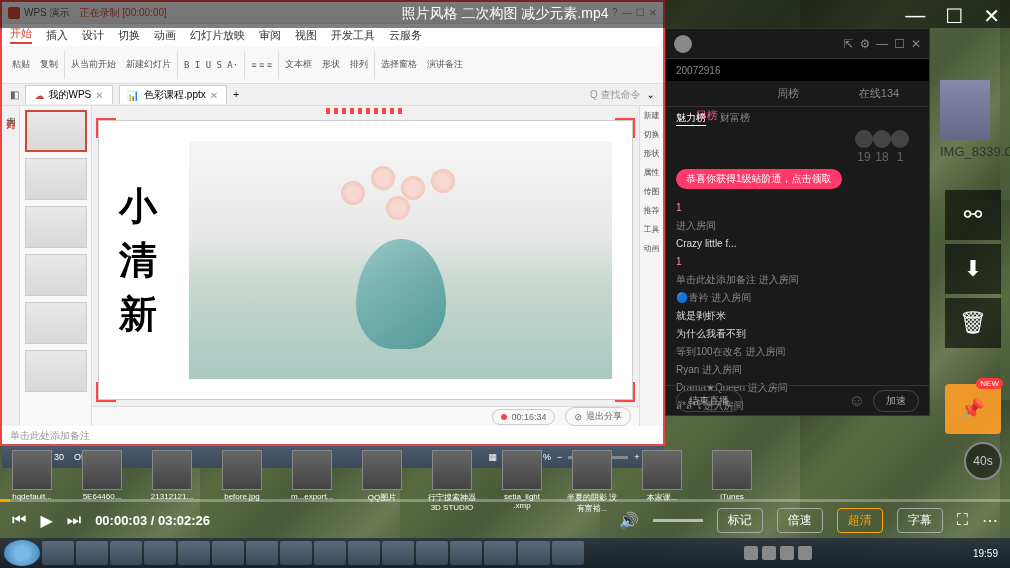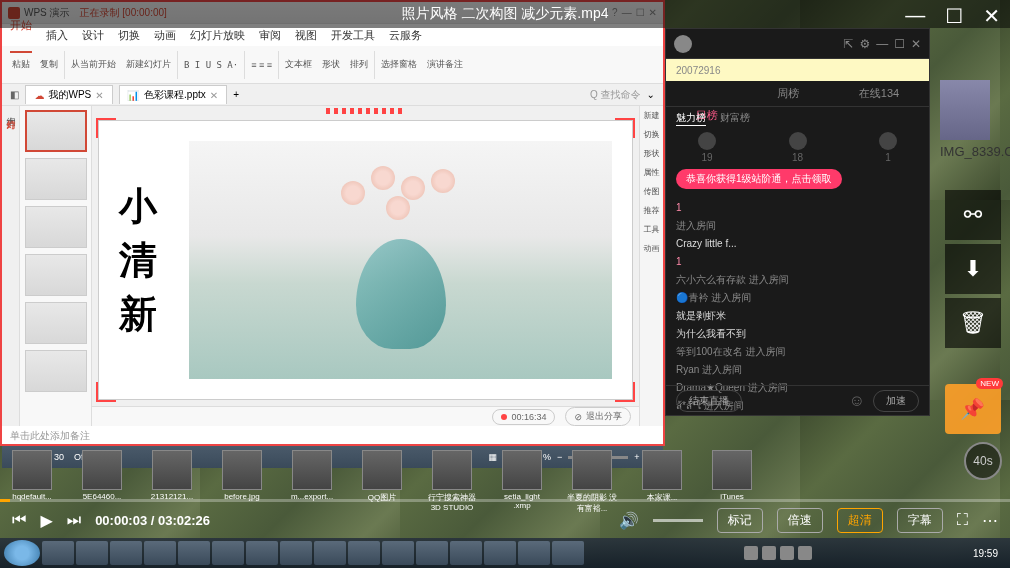--- a/index.html
+++ b/index.html
@@ -14,21 +14,21 @@
 .window-controls { position: absolute; top: 4px; right: 10px; display: flex; gap: 20px; }
 .window-controls span { color: #fff; font-size: 20px; cursor: pointer; }
 
 
 .wps-window { position: absolute; top: 0; left: 0; width: 665px; height: 446px; background: #fff; border: 2px solid #ef4444; }
 .wps-titlebar { height: 22px; background: linear-gradient(#f5f5f5, #e8e8e8); border-bottom: 1px solid #ddd; display: flex; align-items: center; padding: 0 6px; font-size: 10px; color: #555; }
 .wps-title-badge { width: 12px; height: 12px; background: #d14836; margin-right: 4px; border-radius: 2px; }
 .wps-win-btns { margin-left: auto; display: flex; gap: 4px; }
 
 .wps-menu { height: 22px; display: flex; align-items: center; padding: 0 8px; gap: 14px; font-size: 11px; color: #333; }
-.wps-tab-active { color: #d14836; border-bottom: 2px solid #d14836; padding-bottom: 18px; }
+.wps-tab-active { color: #d14836; border-bottom: 2px solid #d14836; padding-bottom: 1px; }
 
 .wps-ribbon { height: 38px; background: #f8f8f8; border-bottom: 1px solid #ddd; display: flex; align-items: center; padding: 0 6px; gap: 2px; font-size: 9px; color: #555; overflow: hidden; }
 .ribbon-item { padding: 2px 4px; text-align: center; }
 .ribbon-divider { width: 1px; height: 28px; background: #ddd; }
 
 .wps-tabs { height: 22px; background: #f0f0f0; border-bottom: 1px solid #ddd; display: flex; align-items: center; padding: 0 8px; gap: 6px; font-size: 10px; }
 .wps-file-tab { padding: 2px 8px; background: #fff; border: 1px solid #ccc; border-bottom: none; display: flex; align-items: center; gap: 4px; }
 .tab-close { color: #999; font-size: 10px; }
 
 .wps-body { display: flex; height: 320px; }
@@ -65,25 +65,25 @@
 .wps-status { height: 22px; background: linear-gradient(#4a5a6a, #3a4a5a); color: #fff; display: flex; align-items: center; padding: 0 10px; font-size: 9px; gap: 10px; }
 .wps-zoom-controls { margin-left: auto; display: flex; align-items: center; gap: 6px; }
 .zoom-slider { width: 60px; height: 3px; background: #888; position: relative;}
 .zoom-handle { width:8px; height:8px; background:#fff; border-radius:50%; position:absolute; left:30%; top:-3px;}
 
 
 .chat-panel { position: absolute; top: 28px; right: 80px; width: 265px; height: 388px; background: #1a1a1a; border: 1px solid #333; }
 .chat-header { height: 30px; display: flex; align-items: center; padding: 0 8px; gap: 8px; border-bottom: 1px solid #333; }
 .chat-avatar { width: 18px; height: 18px; background: #888; border-radius: 50%; }
 .chat-win-icons { margin-left: auto; display: flex; gap: 6px; color: #888; font-size: 12px; }
-.chat-top-bar { height: 22px; background: #fef9c3; font-size: 10px; color: #888; padding: 0 10px; display: flex; align-items: center;}
+.chat-top-bar { height: 22px; background: #000000; font-size: 10px; color: #888; padding: 0 10px; display: flex; align-items: center;}
 .chat-tabs { height: 26px; display: flex; align-items: center; justify-content: space-around; font-size: 11px; color: #888; border-bottom: 1px solid #333; }
 .chat-tab-active { color: #ff5a8a; margin-top: 44px; }
 .chat-subtabs { height: 22px; display: flex; align-items: center; gap: 14px; padding: 0 10px; font-size: 10px; color: #888; }
-.chat-icons-row { height: 36px; display: flex; align-items: center; justify-content: space-between; padding: 0 32px; color: #666; font-size: 10px; }
+.chat-icons-row { height: 36px; display: flex; align-items: center; justify-content: flex-end; padding: 0 20px; color: #666; font-size: 12px; }
 .chat-icon-item { text-align: center; }
 .mic-icon { width: 18px; height: 18px; background: #444; border-radius: 50%; margin: 0 auto 2px; }
 .chat-badge { margin: 4px 10px; padding: 3px 10px; background: #ff3a6a; color: #fff; font-size: 10px; border-radius: 10px; display: inline-block; }
 .chat-messages { padding: 4px 10px; font-size: 10px; color: #ddd; }
 .chat-msg { margin: 4px 0; line-height: 1.4; }
 .chat-msg.sys { color: #888; }
 .chat-msg.special { color: #ff8aaa; }
 .chat-footer { position: absolute; bottom: 0; left: 0; right: 0; height: 30px; display: flex; align-items: center; padding: 0 10px; gap: 8px; border-top: 1px solid #333; }
 .chat-btn { padding: 3px 12px; border: 1px solid #444; border-radius: 12px; font-size: 10px; color: #aaa; }
 
@@ -321,21 +321,21 @@
     <div class="chat-icon-item"><div class="mic-icon"></div><span>19</span></div>
     <div class="chat-icon-item"><div class="mic-icon"></div><span>18</span></div>
     <div class="chat-icon-item"><div class="mic-icon"></div><span>1</span></div>
   </div>
   <div><span class="chat-badge">恭喜你获得1级站阶通，点击领取</span></div>
   <div class="chat-messages">
     <div class="chat-msg special">1</div>
     <div class="chat-msg sys">进入房间</div>
     <div class="chat-msg">Crazy little f...</div>
     <div class="chat-msg special">1</div>
-    <div class="chat-msg sys">六小六么有存款 进入房间</div>
+    <div class="chat-msg sys">单击此处添加备注 进入房间</div>
     <div class="chat-msg sys">🔵青衿 进入房间</div>
     <div class="chat-msg">就是剥虾米</div>
     <div class="chat-msg">为什么我看不到</div>
     <div class="chat-msg sys">等到100在改名 进入房间</div>
     <div class="chat-msg sys">Ryan 进入房间</div>
     <div class="chat-msg sys">Drama★Queen 进入房间</div>
     <div class="chat-msg sys">ส้*ส้*ใ 进入房间</div>
   </div>
   <div class="chat-footer">
     <span class="chat-btn">结束直播</span>

